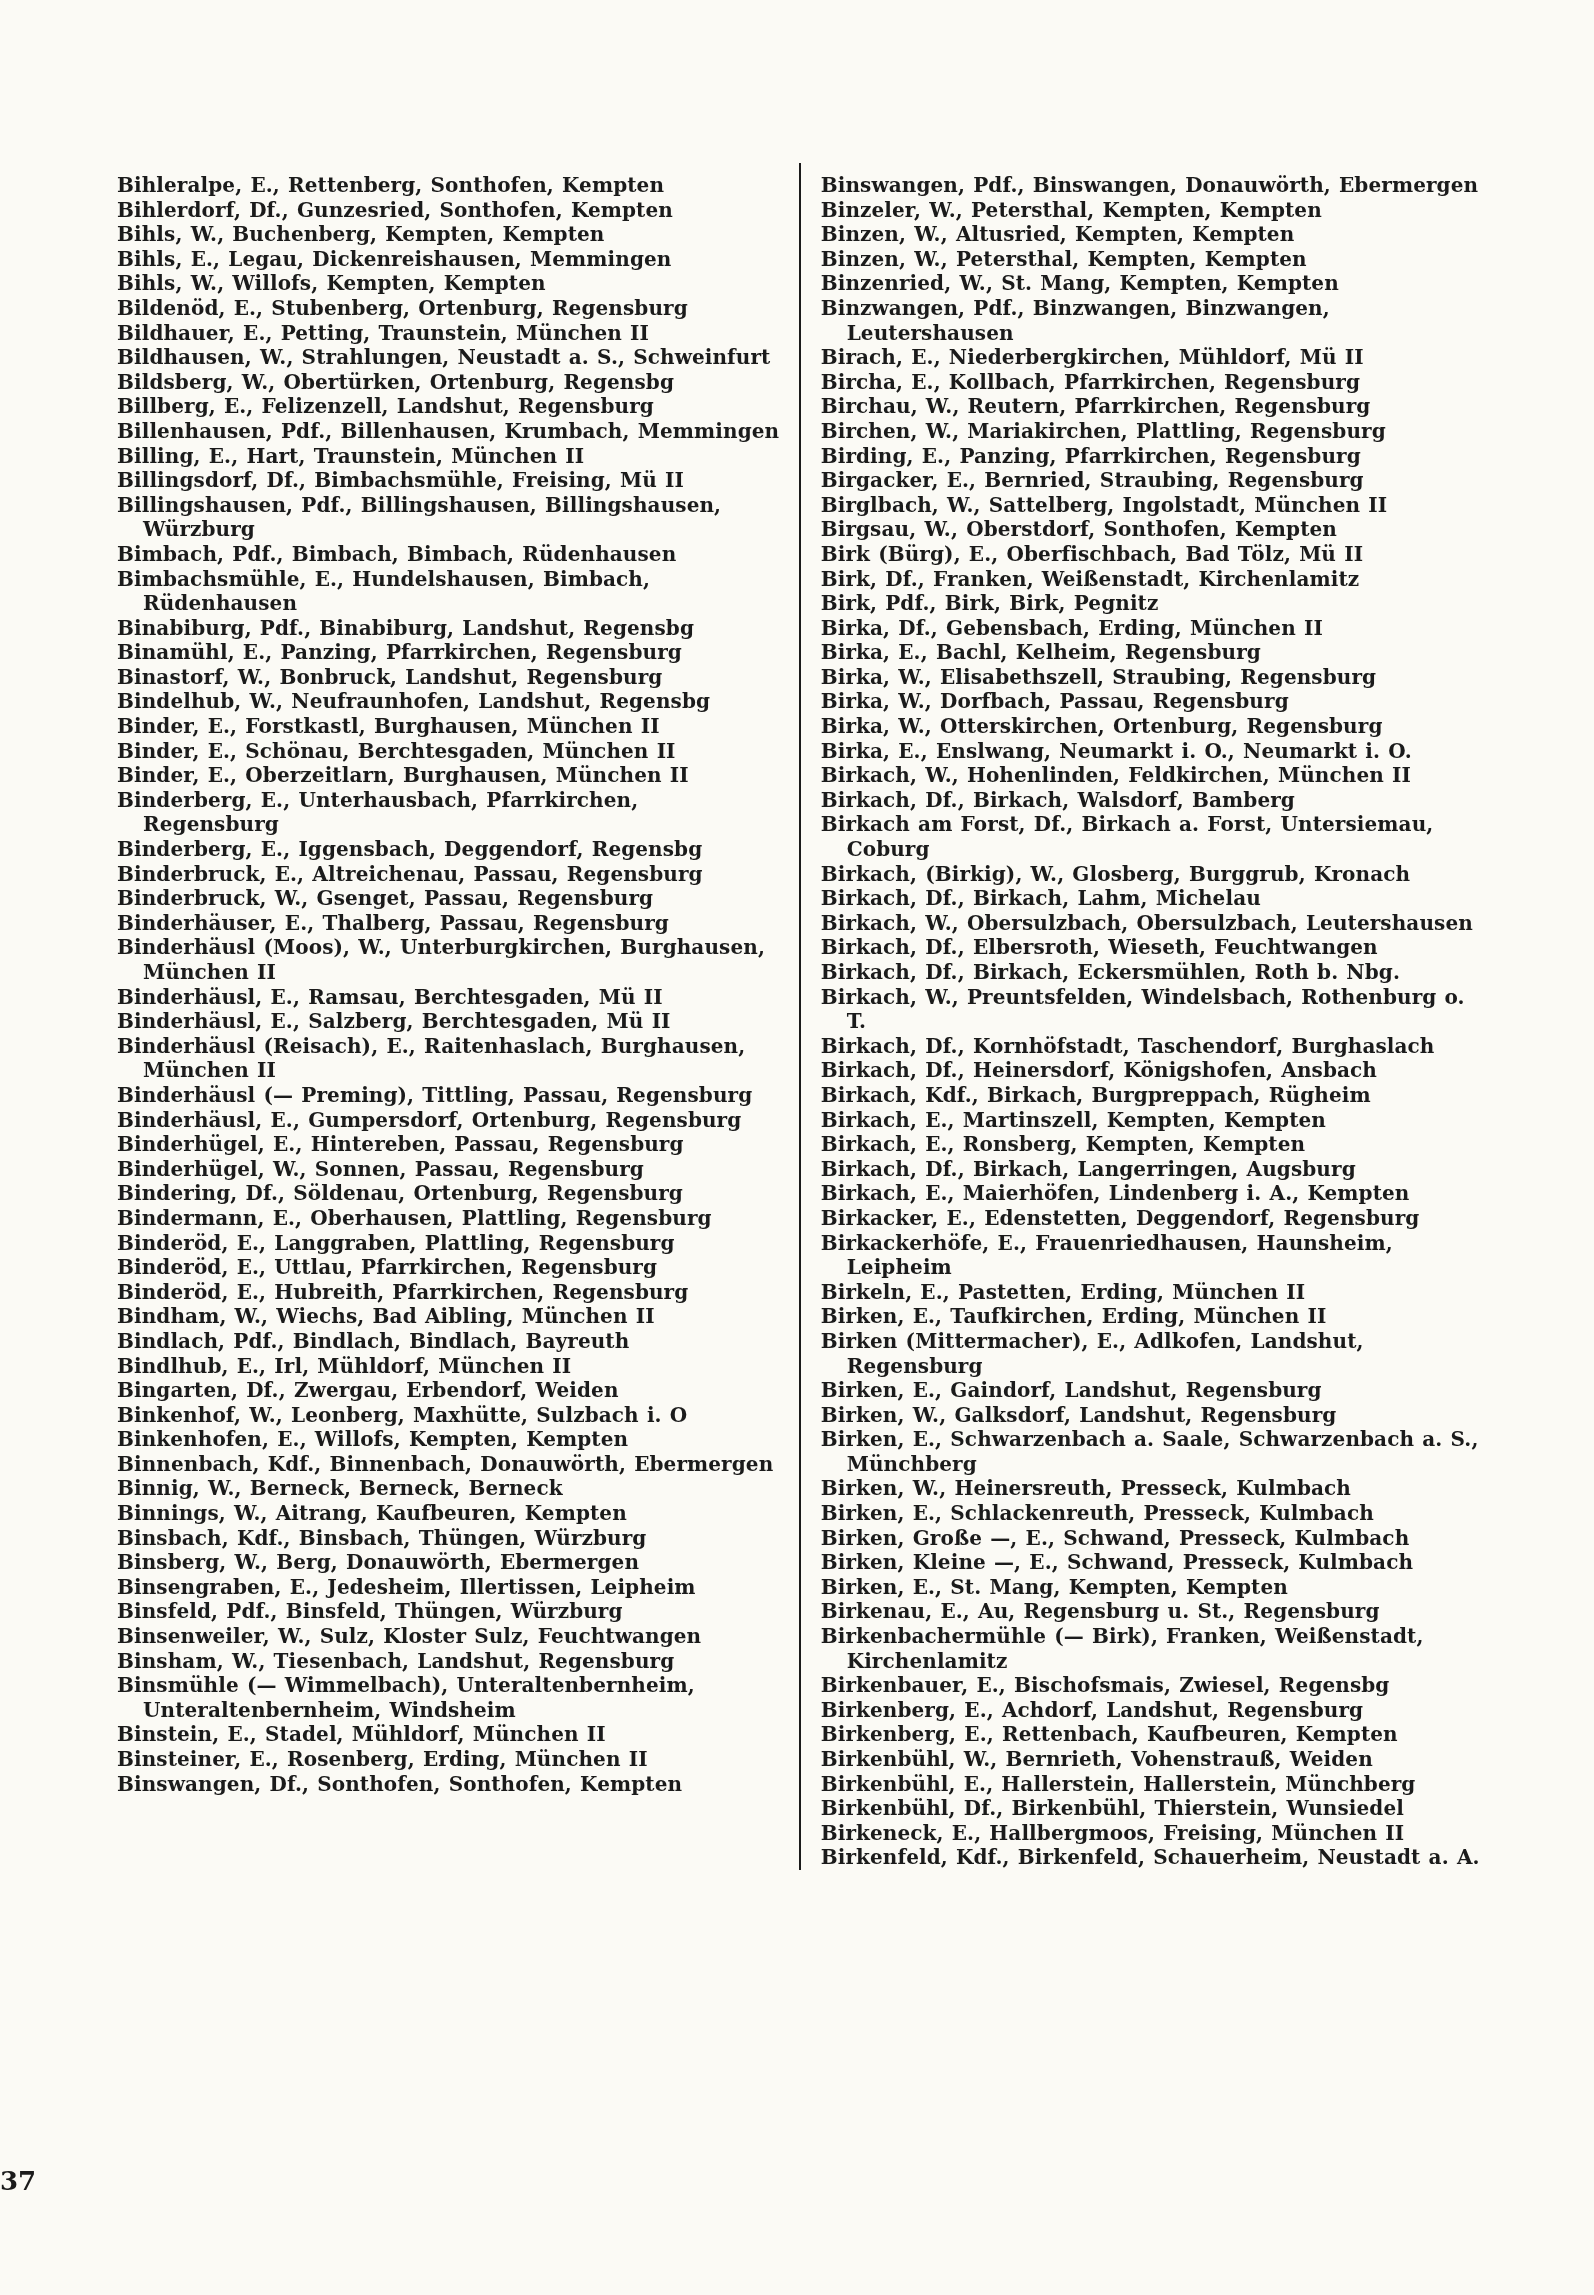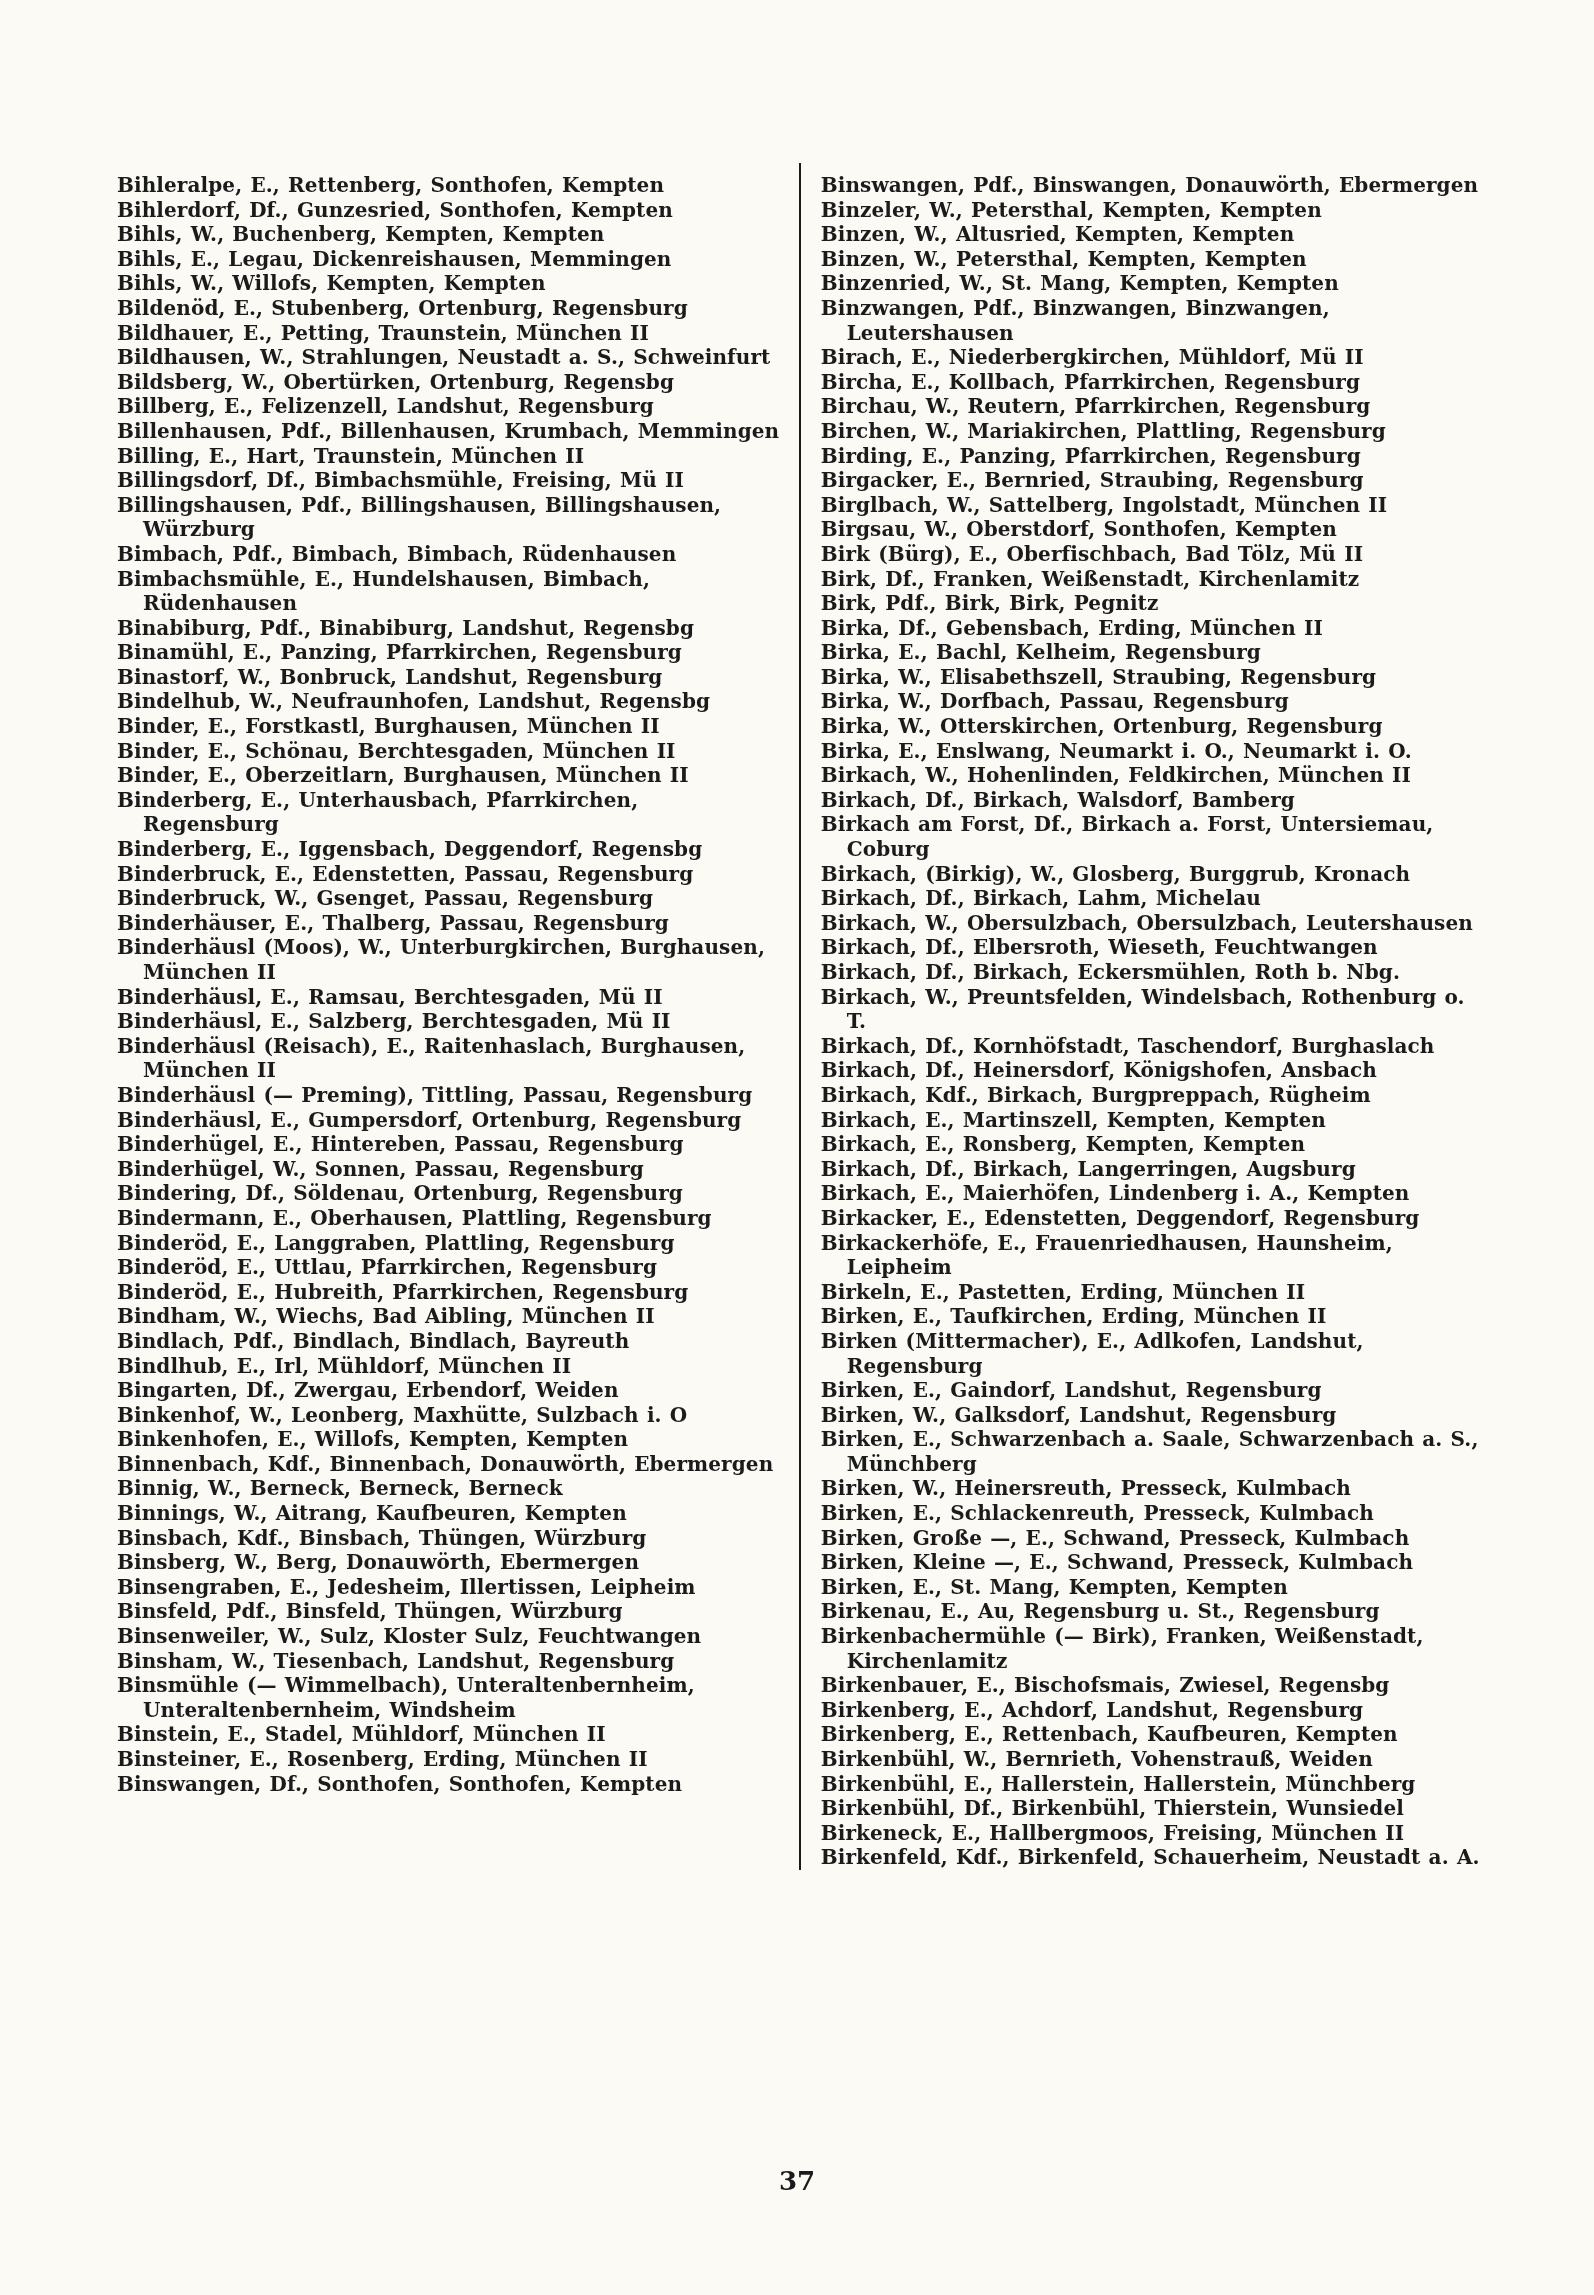--- a/index.html
+++ b/index.html
@@ -46,21 +46,20 @@
     padding-left: 26px;
     text-indent: -26px;
     letter-spacing: 0.1px;
     word-spacing: 1.1px;
   }
   .page-number {
     position: absolute;
     left: 0;
     right: 0;
     top: 2166px;
-    text-align: center;
     font-size: 26px;
     font-weight: bold;
     color: var(--ink, #1b1b1b);
   }
 </style>
 </head>
 <body>
 
 <div class="sheet">
   <div class="text-block">
@@ -83,21 +82,21 @@
         <p class="entry">Bimbachsmühle, E., Hundelshausen, Bimbach, Rüdenhausen</p>
         <p class="entry">Binabiburg, Pdf., Binabiburg, Landshut, Regensbg</p>
         <p class="entry">Binamühl, E., Panzing, Pfarrkirchen, Regensburg</p>
         <p class="entry">Binastorf, W., Bonbruck, Landshut, Regensburg</p>
         <p class="entry">Bindelhub, W., Neufraunhofen, Landshut, Regensbg</p>
         <p class="entry">Binder, E., Forstkastl, Burghausen, München II</p>
         <p class="entry">Binder, E., Schönau, Berchtesgaden, München II</p>
         <p class="entry">Binder, E., Oberzeitlarn, Burghausen, München II</p>
         <p class="entry">Binderberg, E., Unterhausbach, Pfarrkirchen, Regensburg</p>
         <p class="entry">Binderberg, E., Iggensbach, Deggendorf, Regensbg</p>
-        <p class="entry">Binderbruck, E., Edenstetten, Passau, Regensburg</p>
+        <p class="entry">Binderbruck, E., Altreichenau, Passau, Regensburg</p>
         <p class="entry">Binderbruck, W., Gsenget, Passau, Regensburg</p>
         <p class="entry">Binderhäuser, E., Thalberg, Passau, Regensburg</p>
         <p class="entry">Binderhäusl (Moos), W., Unterburgkirchen, Burghausen, München II</p>
         <p class="entry">Binderhäusl, E., Ramsau, Berchtesgaden, Mü II</p>
         <p class="entry">Binderhäusl, E., Salzberg, Berchtesgaden, Mü II</p>
         <p class="entry">Binderhäusl (Reisach), E., Raitenhaslach, Burghausen, München II</p>
         <p class="entry">Binderhäusl (— Preming), Tittling, Passau, Regensburg</p>
         <p class="entry">Binderhäusl, E., Gumpersdorf, Ortenburg, Regensburg</p>
         <p class="entry">Binderhügel, E., Hintereben, Passau, Regensburg</p>
         <p class="entry">Binderhügel, W., Sonnen, Passau, Regensburg</p>

